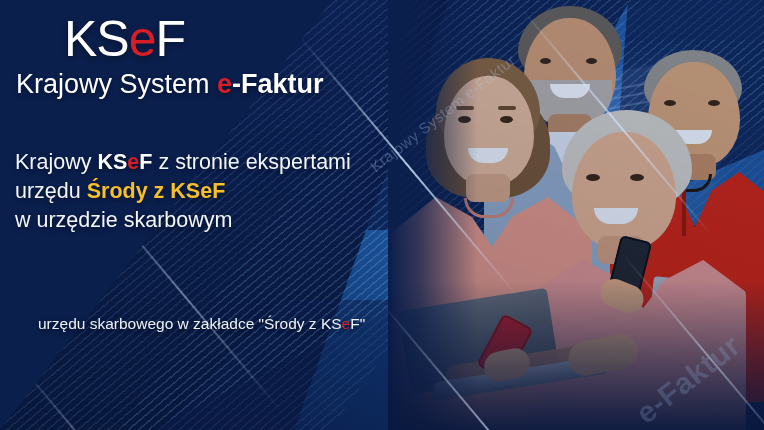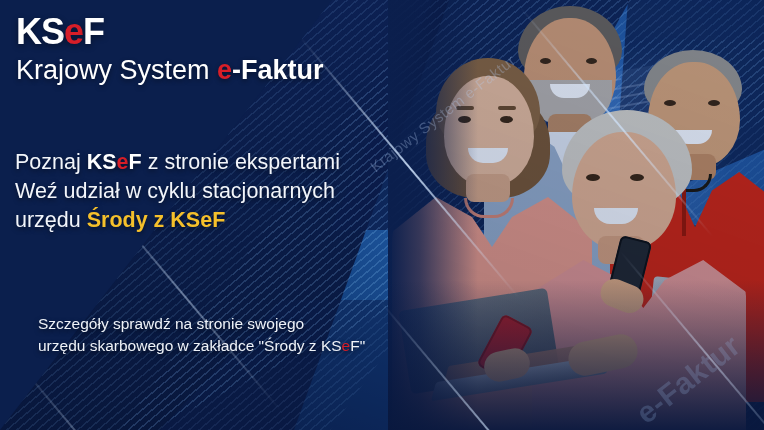--- a/index.html
+++ b/index.html
@@ -185,22 +185,23 @@
   .left-mask{
     position:absolute;top:0;left:0;width:420px;height:430px;
     background:#0b1f4d;
     clip-path:polygon(0 0,332px 0,0 430px);
   }
 
   
   .content{position:absolute;inset:0;}
   .logo{position:absolute;top:14px;left:16px;}
   .logo-main{
-    font-size:36px;font-weight:700;color:#ffffff;letter-spacing:-1px;line-height:1;
+    font-size:50px;font-weight:400;color:#ffffff;letter-spacing:-1px;line-height:1;
     text-shadow:0 2px 6px rgba(0,0,0,.45);
+    margin-left:48px;
   }
   .logo-main .red{color:#d71e28;}
   .logo-sub{
     margin-top:6px;font-size:27px;font-weight:400;color:#ffffff;line-height:1.1;
     text-shadow:0 2px 5px rgba(0,0,0,.45);
   }
   .logo-sub b{font-weight:700;}
   .logo-sub .red{color:#d71e28;font-weight:700;}
 
   .headline{
@@ -330,24 +331,23 @@
   <div class="watermark wm-2">e-Faktur</div>
 
   <div class="content">
 
     <div class="logo">
       <div class="logo-main"><span>KS</span><span class="red">e</span><span>F</span></div>
       <div class="logo-sub"><span>Krajowy System </span><span class="red">e</span><b>-Faktur</b></div>
     </div>
 
     <div class="headline">
-      <div><span>Poznaj </span><b>KS</b><span class="red">e</span><b>F</b><span> z stronie ekspertami</span></div>
-      <div>Weź udział w cyklu stacjonarnych</div>
+      <div><span>Krajowy </span><b>KS</b><span class="red">e</span><b>F</b><span> z stronie ekspertami</span></div>
       <div><span>urzędu </span><span class="gold">Środy z KSeF</span></div>
+      <div>w urzędzie skarbowym</div>
     </div>
 
     <div class="note">
-      <div>Szczegóły sprawdź na stronie swojego</div>
       <div><span>urzędu skarbowego w zakładce "Środy z KS</span><span class="red">e</span><span>F"</span></div>
     </div>
 
   </div>
 </div>
 
 </body></html>

